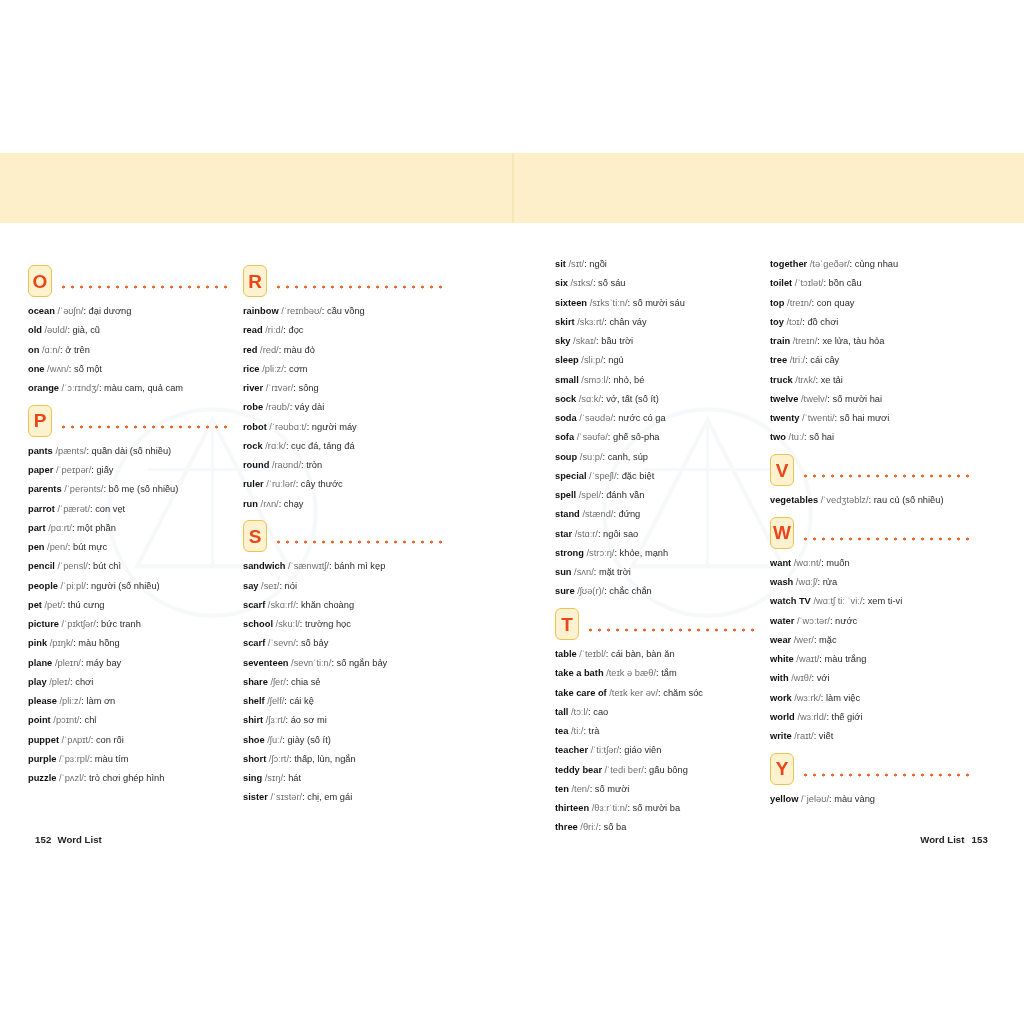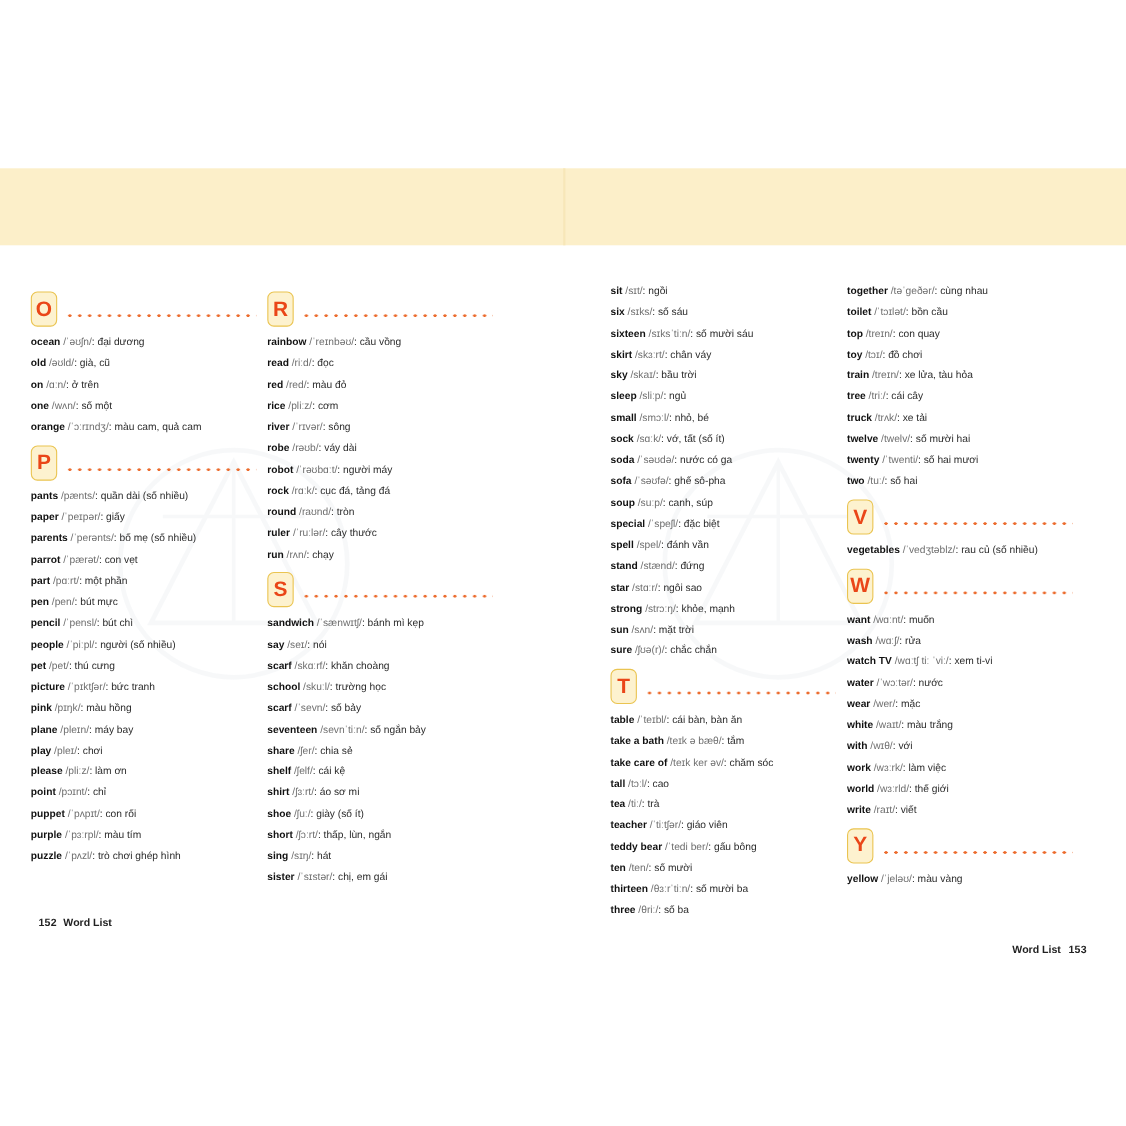--- a/index.html
+++ b/index.html
@@ -70,21 +70,21 @@
 
   
   .wm{position:absolute;opacity:.14;pointer-events:none;}
   .wm svg{display:block;}
 
   
   .folio{
     position:absolute;top:834px;font-size:9.6px;font-weight:bold;color:#222;
   }
   .folio.left{left:35px;}
-  .folio.right{right:36px;margin-top:24px;}
+  .folio.right{right:36px;}
   .folio .num{letter-spacing:.2px;}
   .folio .lbl{margin-left:6px;}
   .folio.right .lbl{margin-left:0;margin-right:7px;}
 </style>
 </head>
 <body>
 
 <div class="page">
 
   <div class="band">

